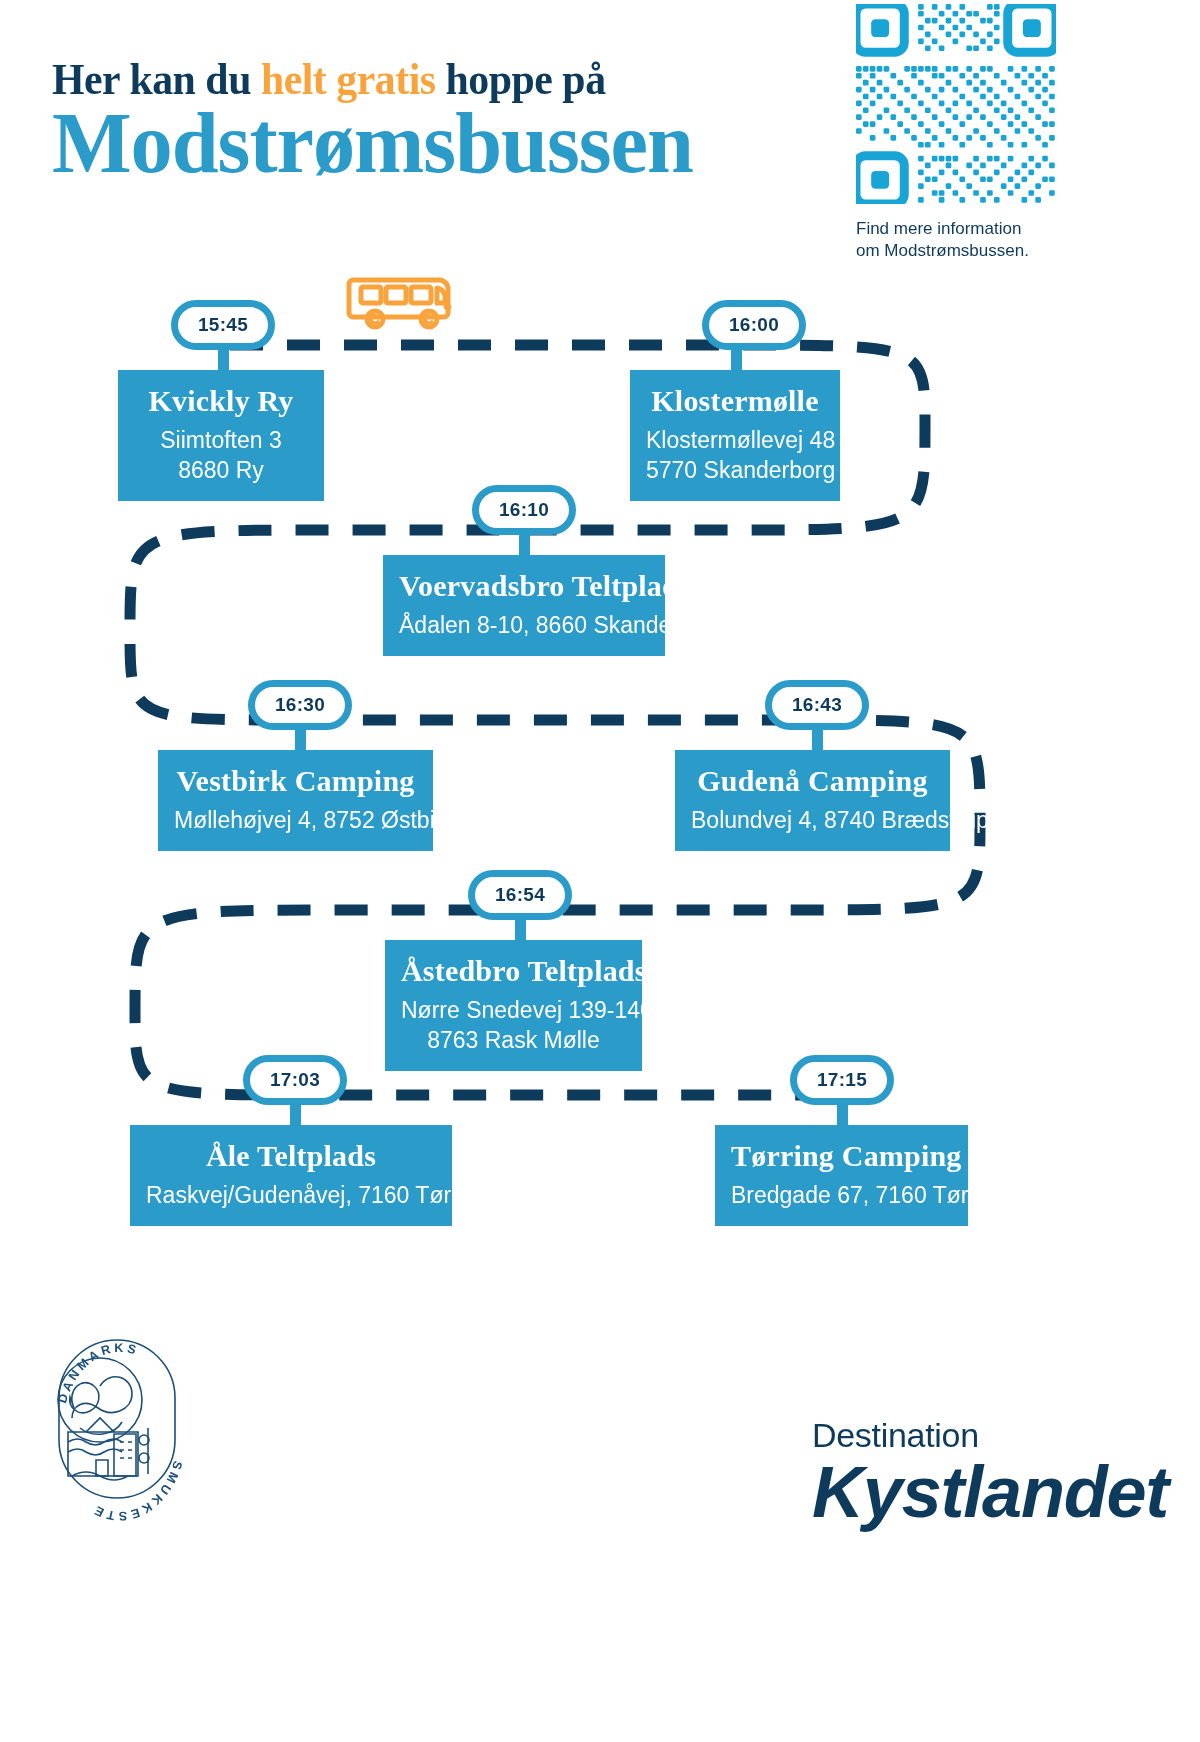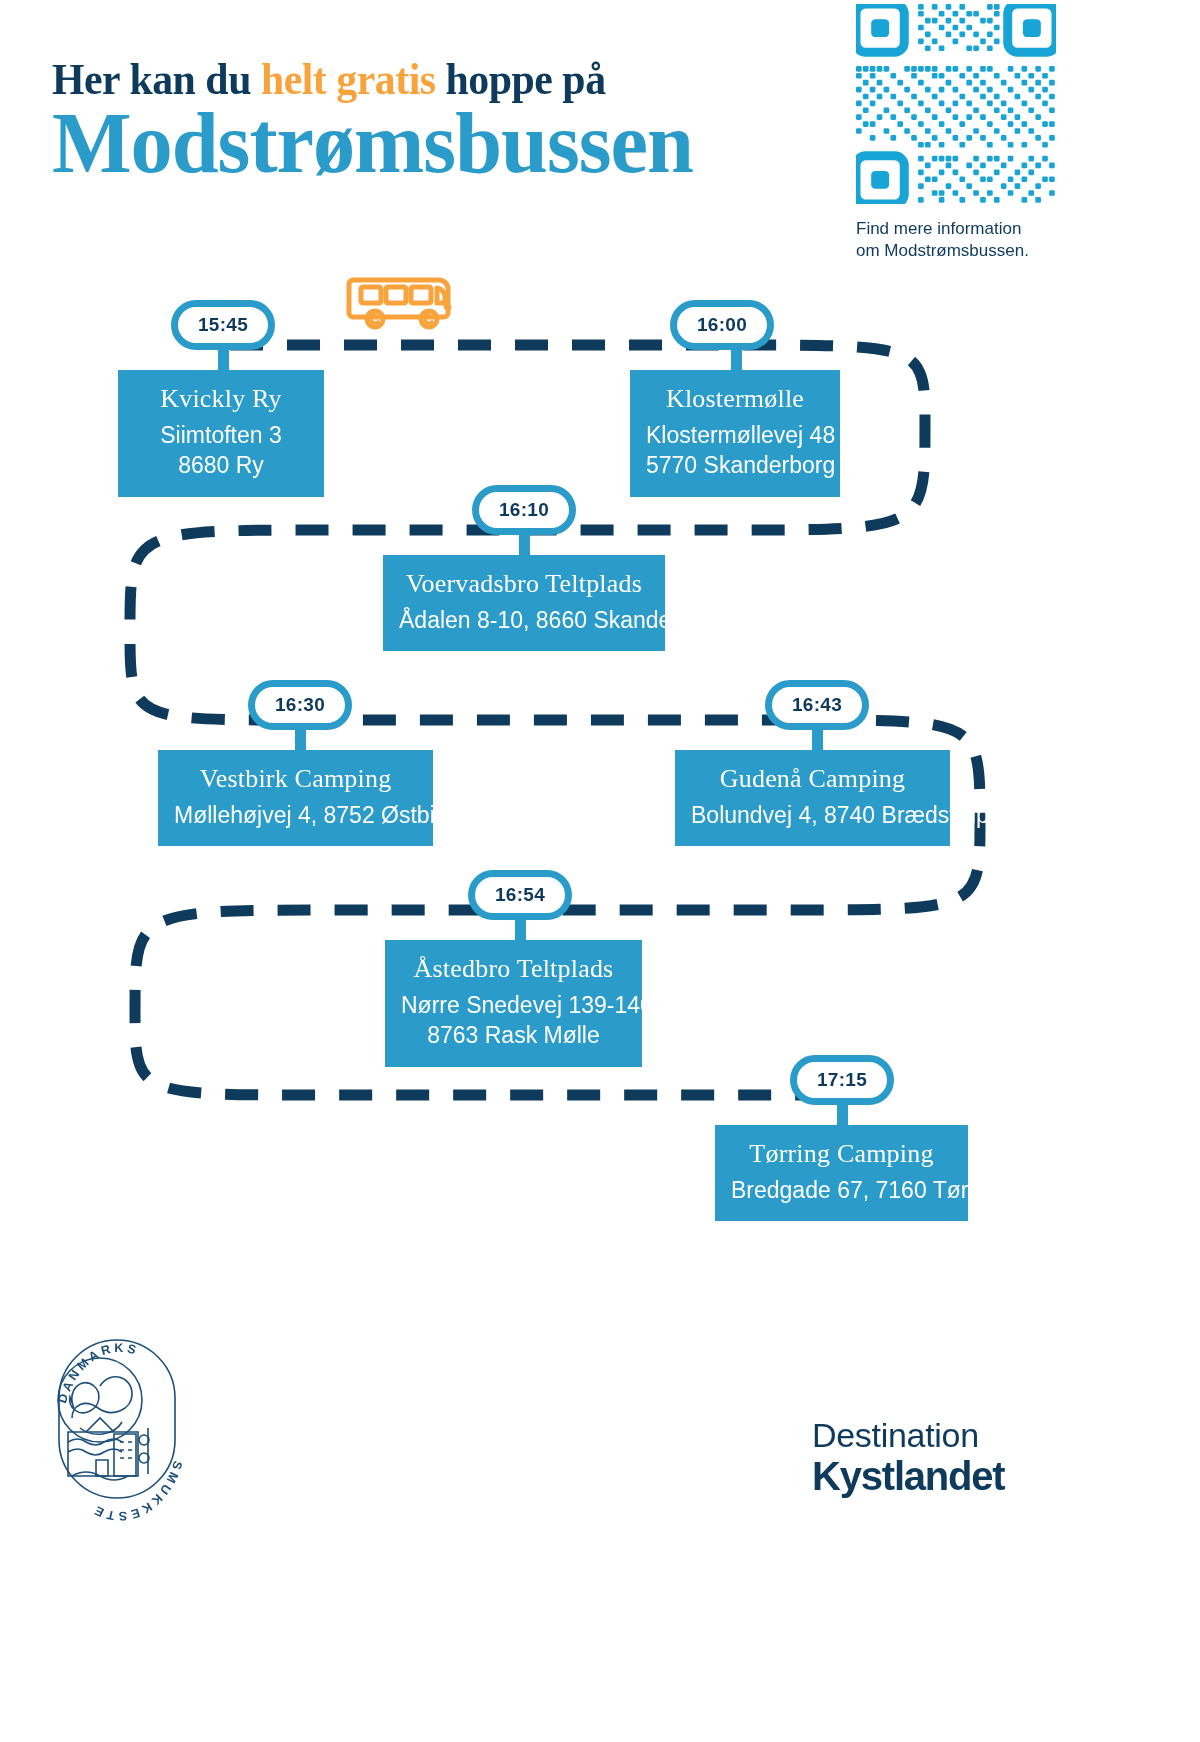--- a/index.html
+++ b/index.html
@@ -56,22 +56,22 @@
   .stop { position: absolute; }
   .stop-card {
     background: #2b9bc9;
     color: #ffffff;
     text-align: center;
     padding: 14px 16px 16px 16px;
     position: relative;
   }
   .stop-name {
     font-family: "Liberation Serif", serif;
-    font-weight: normal;
-    font-size: 26px;
+    font-weight: bold;
+    font-size: 30px;
     line-height: 1.12;
     letter-spacing: 0.2px;
     white-space: nowrap;
   }
   .stop-addr {
     font-size: 23px;
     line-height: 1.32;
     margin-top: 7px;
     white-space: nowrap;
   }
@@ -101,22 +101,22 @@
   #bus-icon { position: absolute; left: 345px; top: 16px; z-index: 6; }
 
   
   #seal { position: absolute; left: 28px; top: 1282px; width: 176px; height: 240px; }
   #kystlandet { position: absolute; left: 812px; top: 1418px; width: 360px; }
   .dest-word {
     font-size: 34px; font-weight: normal; color: #0e3a5c;
     letter-spacing: -0.3px; line-height: 1.05;
   }
   .kyst-word {
-    font-size: 40px; font-weight: bold; color: #0e3a5c;
-    letter-spacing: -1.2px; line-height: 1.02; margin-top: 2px;
+    font-size: 72px; font-weight: bold; color: #0e3a5c;
+    letter-spacing: -1.2px; line-height: 1.02; margin-top: 2px; font-style: italic;
   }
 </style>
 </head>
 <body>
 
 <div id="header">
   <div class="headline1"><span>Her kan du </span><span class="hl">helt gratis</span><span> hoppe på</span></div>
   <div class="headline2">Modstrømsbussen</div>
 </div>
 
@@ -412,21 +412,21 @@
       <div class="stop-name">Kvickly Ry</div>
       <div class="stop-addr">
         <span>Siimtoften 3</span>
         <span class="l2">8680 Ry</span>
       </div>
     </div>
   </div>
 
   <div class="stop" style="left:630px; top:120px;">
     <div class="pill-stem" style="left:101px; top:-26px; height:32px;"></div>
-    <div class="time-pill" style="left:40px; top:-70px;">16:00</div>
+    <div class="time-pill" style="left:72px; top:-70px;">16:00</div>
     <div class="stop-card" style="width:210px;">
       <div class="stop-name">Klostermølle</div>
       <div class="stop-addr">
         <span>Klostermøllevej 48</span>
         <span class="l2">5770 Skanderborg</span>
       </div>
     </div>
   </div>
 
   <div class="stop" style="left:383px; top:305px;">
@@ -467,20 +467,30 @@
     <div class="time-pill" style="left:83px; top:-70px;">16:54</div>
     <div class="stop-card" style="width:257px;">
       <div class="stop-name">Åstedbro Teltplads</div>
       <div class="stop-addr">
         <span>Nørre Snedevej 139-140</span>
         <span class="l2">8763 Rask Mølle</span>
       </div>
     </div>
   </div>
 
+  <div class="stop" style="left:130px; top:875px;">
+    <div class="pill-stem" style="left:160px; top:-26px; height:32px;"></div>
+    <div class="time-pill" style="left:113px; top:-70px;">17:03</div>
+    <div class="stop-card" style="width:322px;">
+      <div class="stop-name">Åle Teltplads</div>
+      <div class="stop-addr">
+        <span>Raskvej/Gudenåvej, 7160 Tørring</span>
+      </div>
+    </div>
+  </div>
 
   <div class="stop" style="left:715px; top:875px;border-radius:22px;">
     <div class="pill-stem" style="left:122px; top:-26px; height:32px;"></div>
     <div class="time-pill" style="left:75px; top:-70px;">17:15</div>
     <div class="stop-card" style="width:253px;">
       <div class="stop-name">Tørring Camping</div>
       <div class="stop-addr">
         <span>Bredgade 67, 7160 Tørring</span>
       </div>
     </div>

